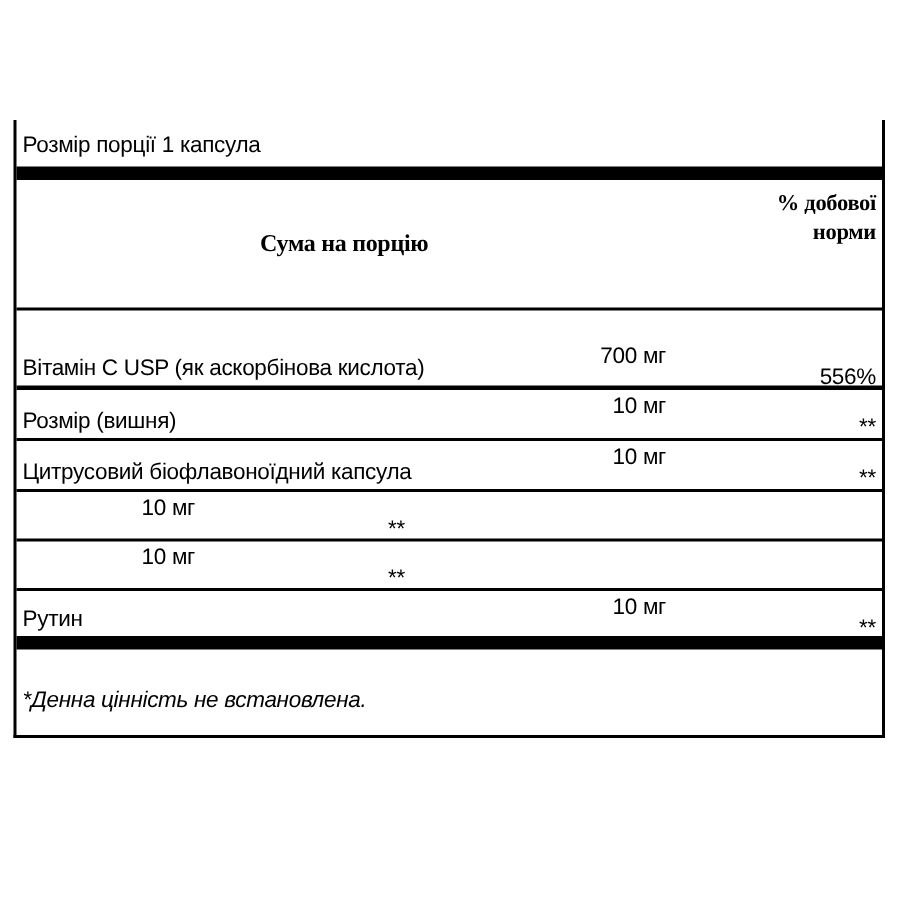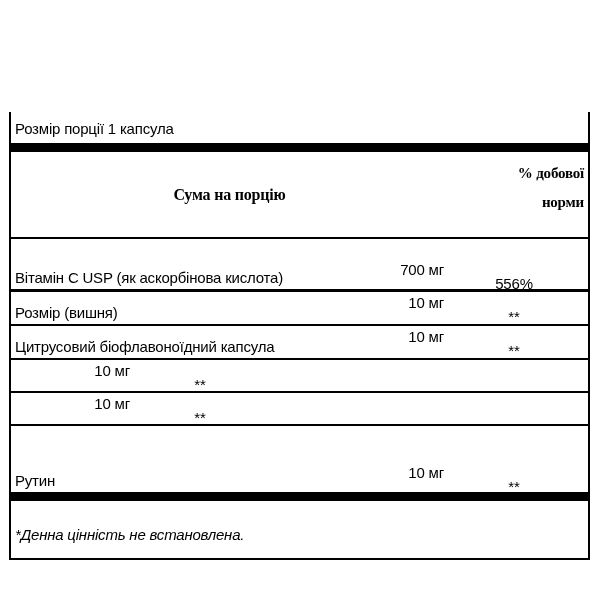--- a/index.html
+++ b/index.html
@@ -11,21 +11,21 @@
     position: relative;
     width: 600px;
     height: 600px;
     font-family: "Liberation Sans", "DejaVu Sans", sans-serif;
     color: #000000;
     overflow: hidden;
   }
   .label {
     position: absolute;
     left: 9px;
-    top: 112px;
+    top: 80px;
     width: 581px;
     box-sizing: border-box;
     border-left: 2px solid #000;
     border-right: 2px solid #000;
     border-bottom: 2px solid #000;
     background: #ffffff;
   }
   .serving {
     height: 31px;
     box-sizing: border-box;
@@ -61,51 +61,51 @@
     font-size: 16px;
     letter-spacing: -0.2px;
   }
   .h-right {
     flex: 1;
     box-sizing: border-box;
     text-align: right;
     padding: 7px 4px 0 44px;
     font-weight: bold;
     font-size: 15px;
-    line-height: 29px;
+    line-height: 19px;
     letter-spacing: -0.2px;
   }
   .row {
     display: flex;
     box-sizing: border-box;
     padding: 0 4px;
     height: 32px;
   }
   .row.r-first { height: 30px; margin-top: 20px; }
   .row.r-mid2  { height: 31px; }
-  .row.r-last  { height: 30px; margin-top: 36px; }
+  .row.r-last  { height: 30px; }
   .c-name {
     flex: 1;
     align-self: flex-end;
     padding-bottom: 3px;
     font-size: 15px;
     letter-spacing: -0.2px;
     white-space: nowrap;
     overflow: hidden;
   }
   .c-amt {
     width: 115px;
     text-align: right;
     padding-top: 2px;
     font-size: 15px;
     letter-spacing: -0.2px;
   }
   .c-dv {
     width: 140px;
-    text-align: center;
+    text-align: right;
     padding-top: 16px;
     font-size: 15px;
     letter-spacing: -0.2px;
   }
   .footnote {
     height: 57px;
     box-sizing: border-box;
     padding: 25px 4px 0 4px;
     font-size: 15px;
     letter-spacing: -0.2px;

